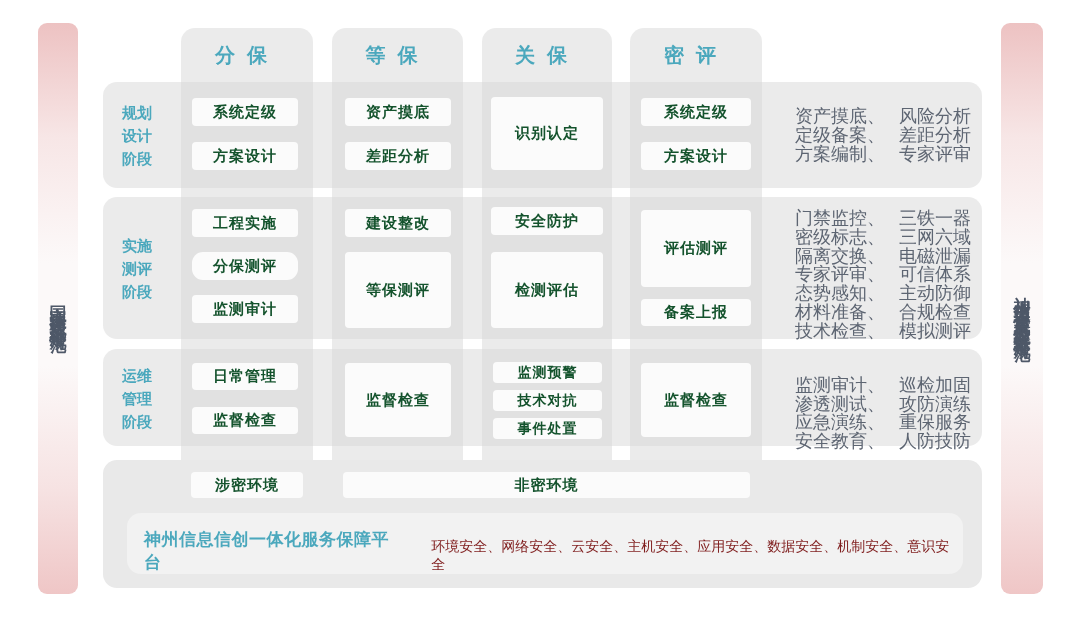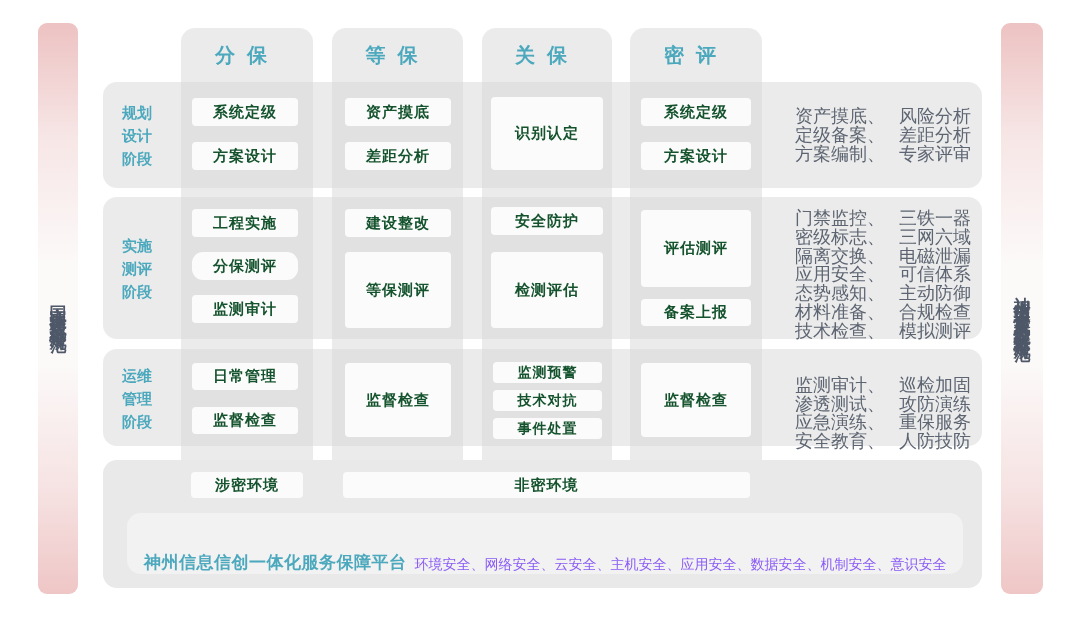--- a/index.html
+++ b/index.html
@@ -61,21 +61,21 @@
   .bottom-section {
     position: absolute; left: 103px; top: 460px; width: 879px; height: 128px;
     background: #e9e9e9; border-radius: 14px;
   }
   .platform {
     position: absolute; left: 127px; top: 513px; width: 836px; height: 61px;
     background: #f2f2f2; border-radius: 14px;
     display: flex; align-items: flex-end; padding-left: 17px; box-sizing: border-box;
   }
   .platform-title { font-size: 17px; font-weight: bold; color: #4ba8bd; letter-spacing: 0.5px; }
-  .platform-services { font-size: 14px; color: #8b5cf6; margin-left: 8px; }
+  .platform-services { font-size: 14px; color: #7f1d1d; margin-left: 25px; }
 </style>
 </head>
 <body>
 
 <div class="canvas">
 
   <div class="band" style="left:181px; width:132px;">
     <div class="band-header">分保</div>
   </div>
   <div class="band" style="left:332px; width:131px;">
@@ -149,21 +149,21 @@
         <span>风险分析</span>
         <span>差距分析</span>
         <span>专家评审</span>
       </div>
   </div>
   <div class="ann" style="top:209px; line-height:18.8px;">
     <div class="col">
         <span>门禁监控、</span>
         <span>密级标志、</span>
         <span>隔离交换、</span>
-        <span>应用安全、</span>
+        <span>专家评审、</span>
         <span>态势感知、</span>
         <span>材料准备、</span>
         <span>技术检查、</span>
       </div>
     <div class="col">
         <span>三铁一器</span>
         <span>三网六域</span>
         <span>电磁泄漏</span>
         <span>可信体系</span>
         <span>主动防御</span>

